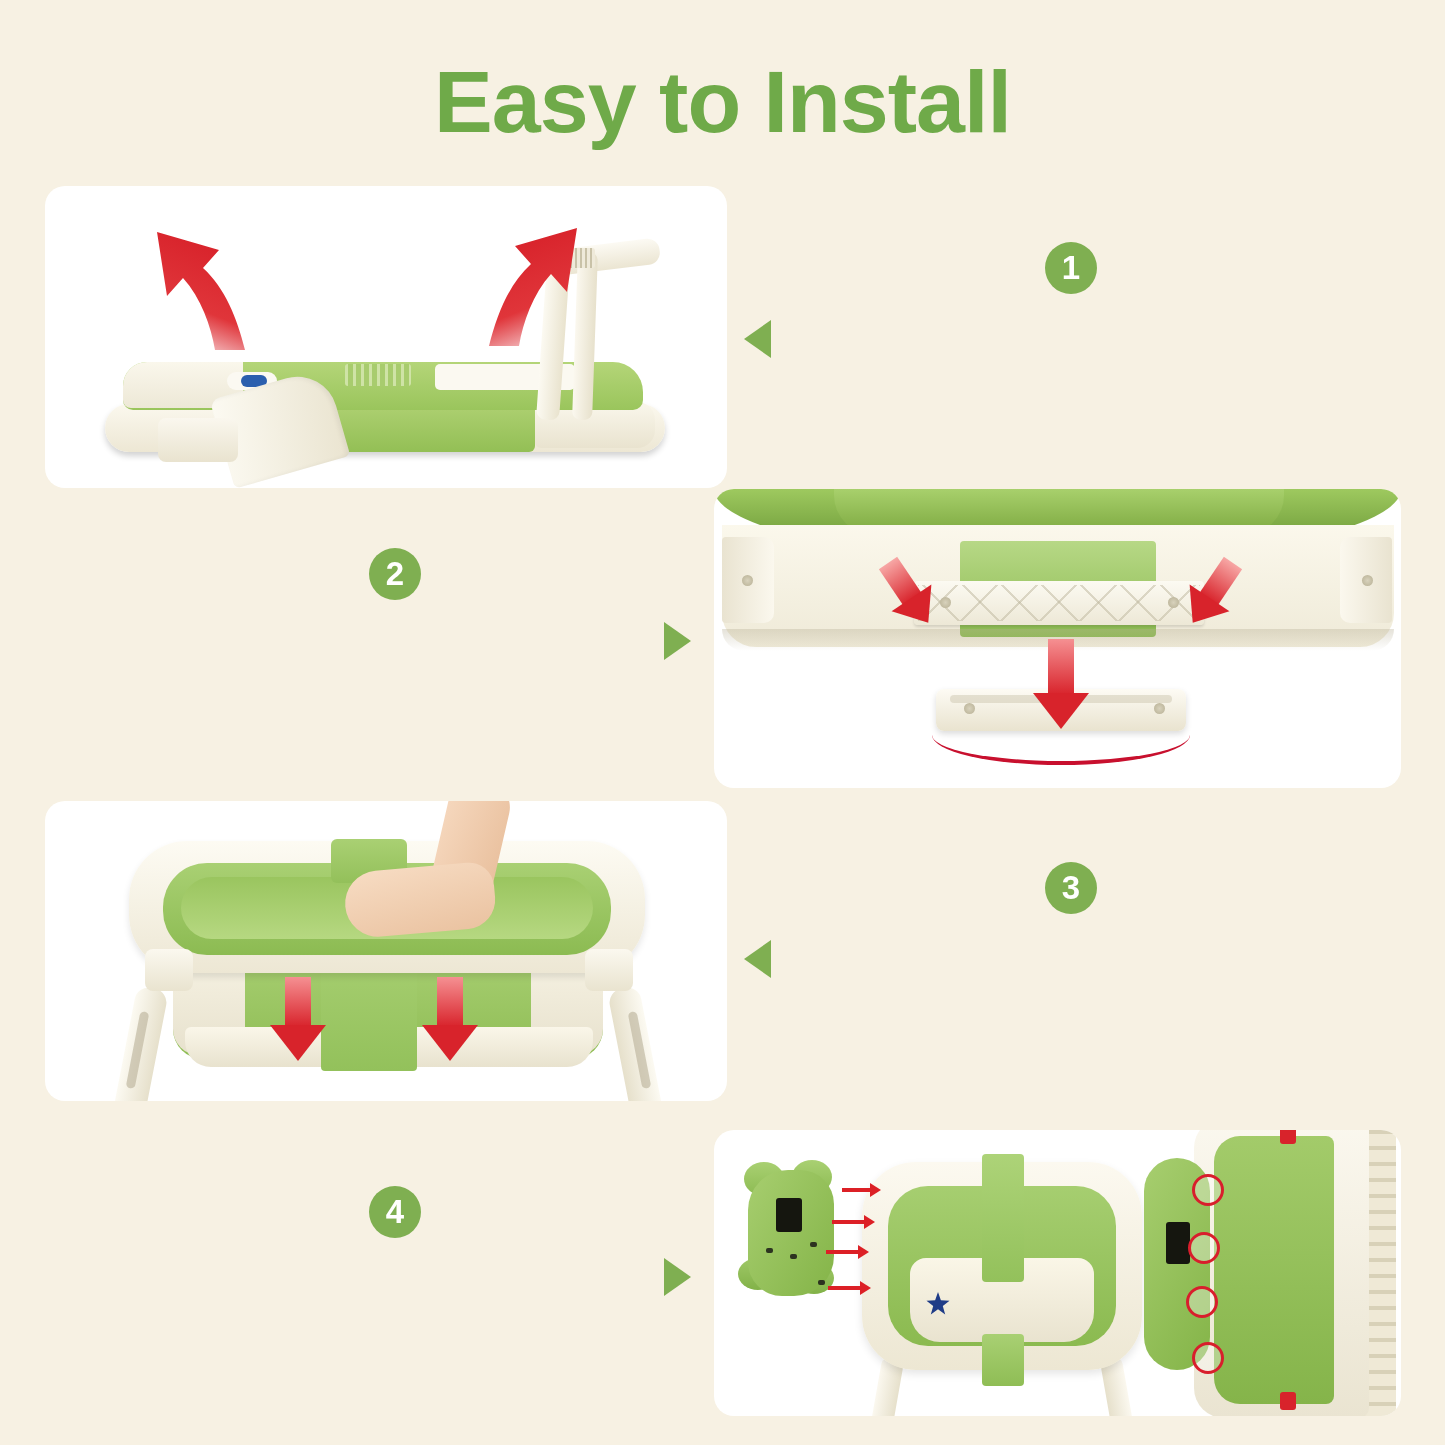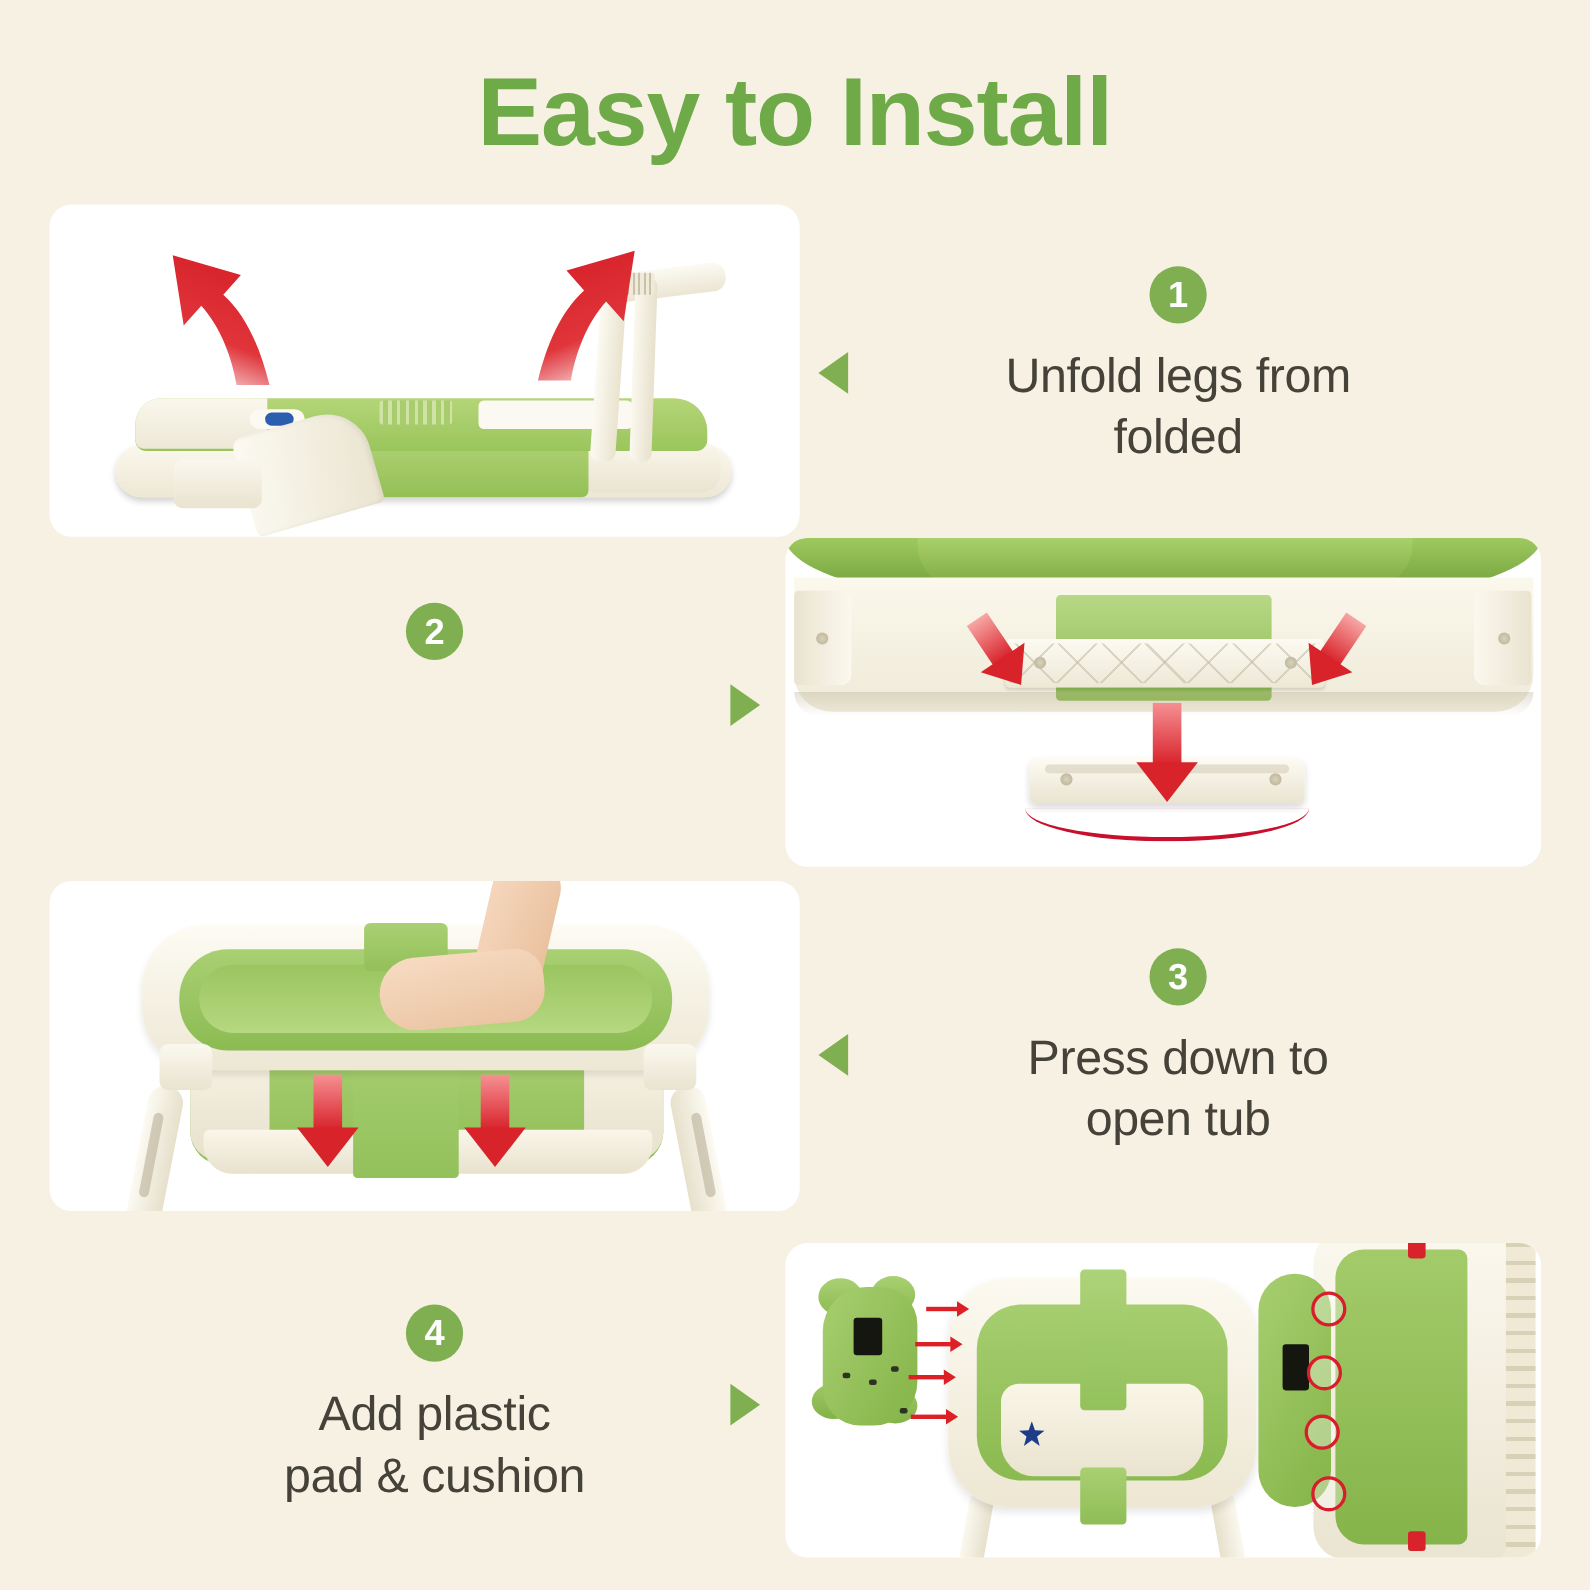--- a/index.html
+++ b/index.html
@@ -468,22 +468,20 @@
             <stop offset="1" stop-color="#D8232B"></stop>
           </linearGradient>
         </defs>
         <path d="M46 128 C 54 96, 66 66, 88 46 L 72 28 L 134 10 L 124 74 L 108 56 C 90 76, 80 104, 76 128 Z" fill="url(#g2)"></path>
       </svg>
     </div>
   </div>
 
   <div class="step s1">
     <div class="badge">1</div>
-    <div class="caption">Unfold legs from
-folded</div>
   </div>
   <div class="tri left t1"></div>
 
   <div class="card c2">
     <div class="ph">
       <div class="sh rimgrn"></div>
       <div class="sh rimgrn2"></div>
       <div class="sh body"></div>
       <div class="sh grnstrip"></div>
       <div class="sh sideplateL"></div>
@@ -534,22 +532,20 @@
       <div class="arm forearm"></div>
       <div class="arm hand"></div>
 
       <div class="big-down" style="left:240px;top:176px;height:50px;"></div>
       <div class="big-down" style="left:392px;top:176px;height:50px;"></div>
     </div>
   </div>
 
   <div class="step s3">
     <div class="badge">3</div>
-    <div class="caption">Press down to
-open tub</div>
   </div>
   <div class="tri left t3"></div>
 
   <div class="card c4">
     <div class="ph">
 
       <div class="sh legL"></div>
       <div class="sh legR"></div>
       <div class="sh tubrim"></div>
       <div class="sh tubin"></div>
@@ -583,18 +579,16 @@
       <div class="redring" style="left:474px;top:102px;"></div>
       <div class="redring" style="left:472px;top:156px;"></div>
       <div class="redring" style="left:478px;top:212px;"></div>
       <div class="sh" style="left:566px;top:-4px;width:16px;height:18px;background:#D8232B;border-radius:3px;"></div>
       <div class="sh" style="left:566px;top:262px;width:16px;height:18px;background:#D8232B;border-radius:3px;"></div>
     </div>
   </div>
 
   <div class="step s4">
     <div class="badge">4</div>
-    <div class="caption">Add plastic
-pad &amp; cushion</div>
   </div>
   <div class="tri right t4"></div>
 
 </div>
 
 </body></html>

